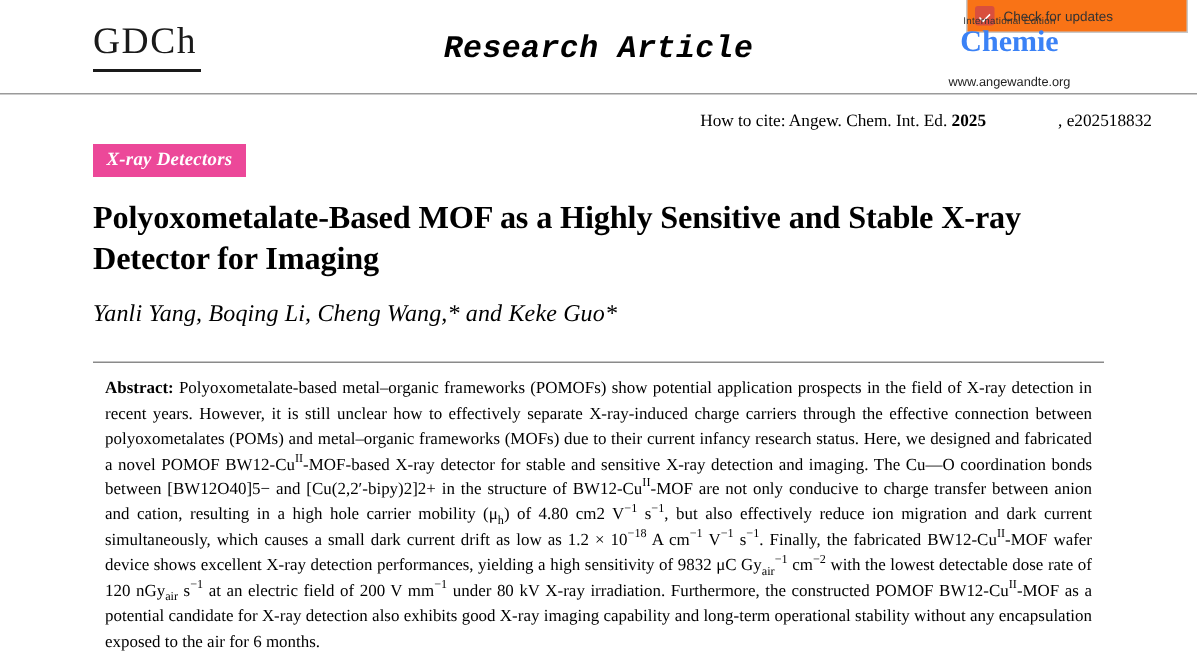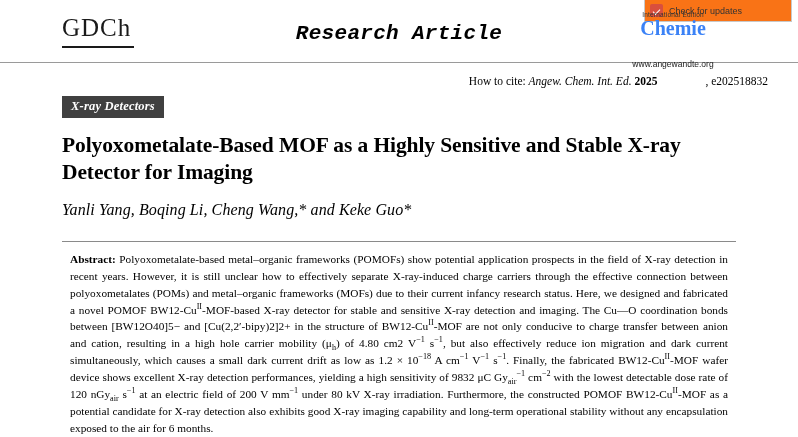--- a/index.html
+++ b/index.html
@@ -116,56 +116,55 @@
     font-family: "Liberation Serif", serif;
     font-size: 20px;
     color: #3b82f6;
     line-height: 1.05;
     font-weight: bold;
   }
   .angew .ang-url {
     font-family: "Liberation Sans", sans-serif;
     font-size: 8.5px;
     color: #222;
-    margin-top: 20px;
+    margin-top: 10px;
   }
 
   .header-rule {
     height: 1px;
     background: #9a9a9a;
     margin: 0 0 0 0;
   }
 
   
   .cite-block {
     text-align: right;
     padding: 10px 30px 0 0;
     font-family: "Liberation Serif", serif;
     font-size: 11.5px;
     line-height: 1.45;
   }
   .cite-block .how {
     font-style: normal;
   }
   .cite-block .jrnl {
-    font-style: italic;
   }
   .cite-block .bold {
     font-weight: bold;
     font-style: normal;
   }
   .cite-block .doi {
     font-style: normal;
     padding-left: 48px;
   }
 
   
   .tag {
     display: inline-block;
-    background: #404040;
+    background: #ec4899;
     color: #ffffff;
     font-family: "Liberation Serif", serif;
     font-style: italic;
     font-weight: bold;
     font-size: 12.5px;
     padding: 3px 9px 4px 9px;
     margin: 6px 12px 0 62px;
     letter-spacing: 0.2px;
   }
 

